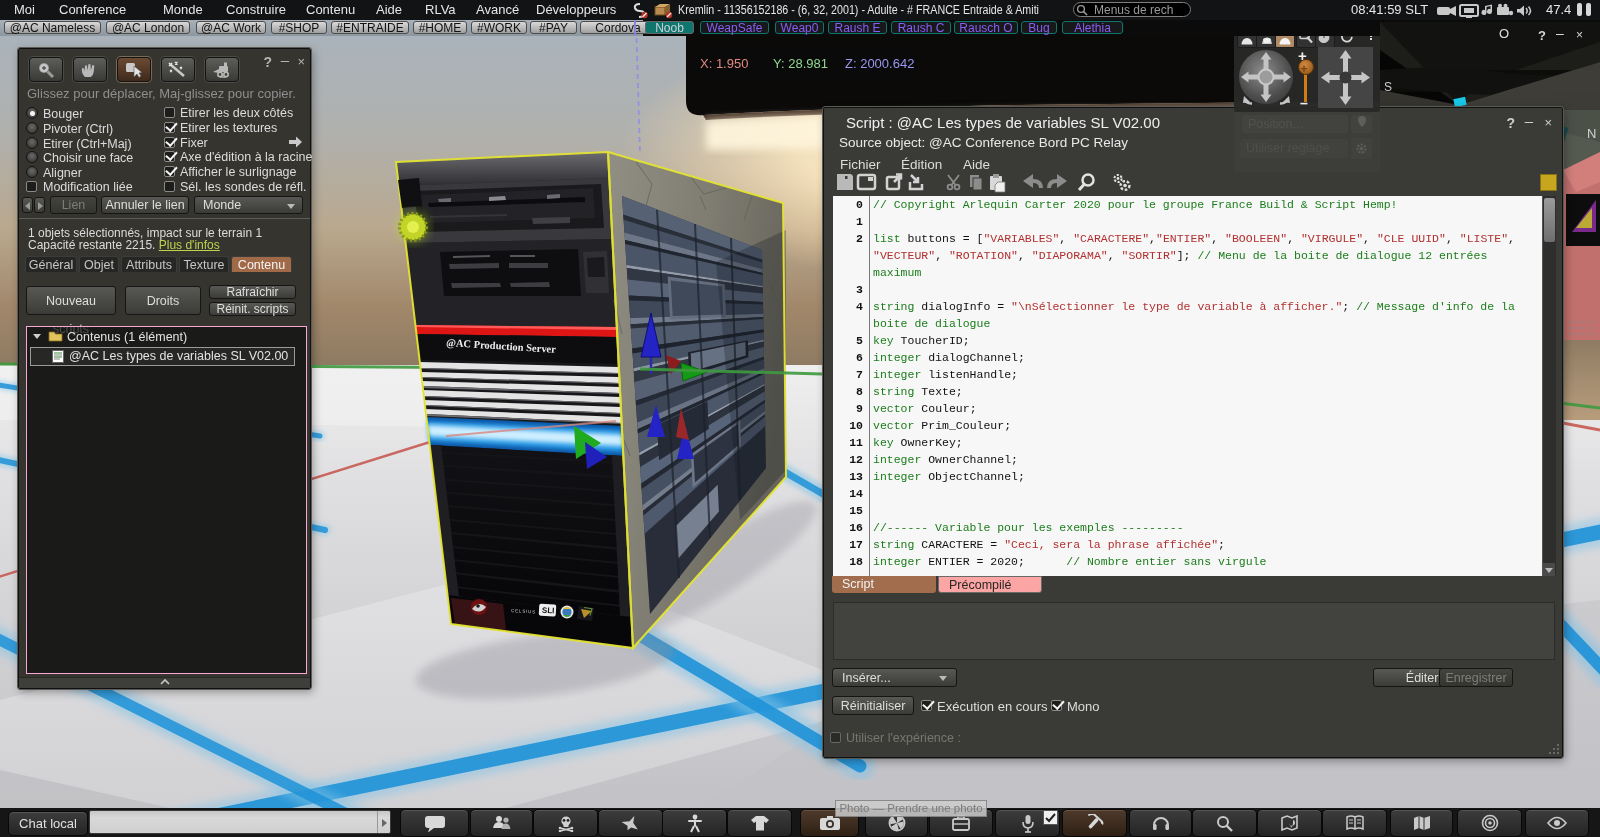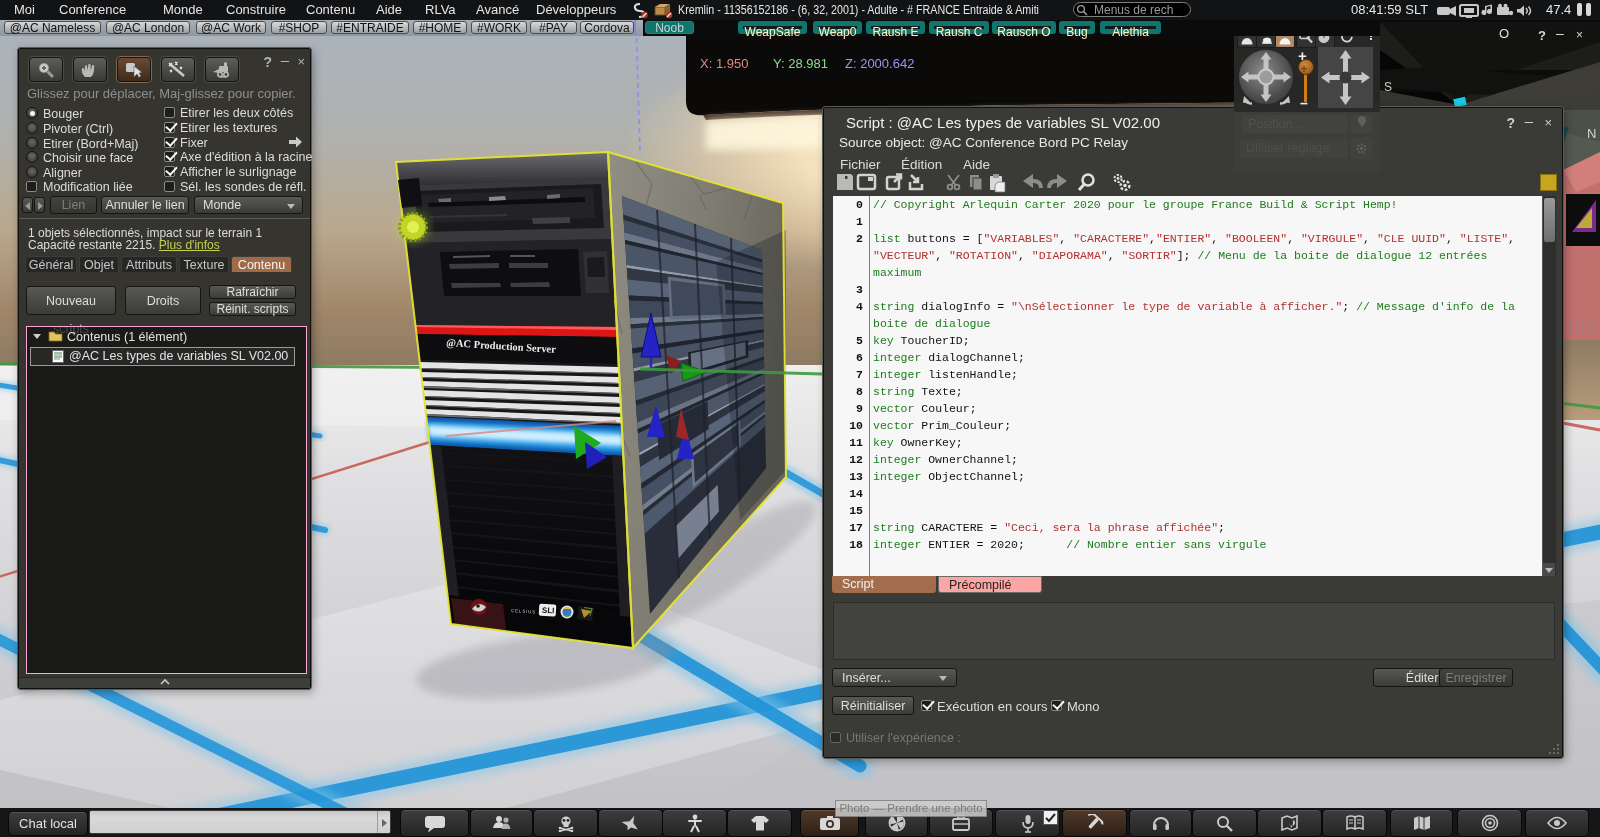--- a/index.html
+++ b/index.html
@@ -9,21 +9,21 @@
 
 #topbar{left:0;top:0;width:1600px;height:20px;background:#121315;color:#e6e6e6;font-size:13px;}
 #topbar .mi{position:absolute;top:2px;white-space:nowrap;}
 #srch{position:absolute;left:1073px;top:2px;width:118px;height:15px;background:#000000;border:1px solid #7e7e7e;border-radius:9px;color:#9a9a9a;font-size:12px;line-height:15px;padding-left:20px;box-sizing:border-box;}
 
 #tabstrip{left:0;top:20px;width:1380px;height:16px;background:#0b0b0b;}
 #tabstrip .lbg{position:absolute;left:0;top:0;width:643px;height:16px;background:linear-gradient(#a8b1b9,#8d979f);}
 .tab{position:absolute;top:1px;height:13px;border-radius:3px;font-size:12px;line-height:13px;text-align:center;box-sizing:border-box;}
 .tabL{background:linear-gradient(#d9d9d9,#9f9f9f);border:1px solid #4c4c4c;color:#111;}
 .tabN{background:#0f766e;border:1px solid #666;color:#cfd3d7;}
-.tabD{background:#17181a;border:5px solid #0f766e;color:#fef9c3;margin-left:38px;}
+.tabD{background:#17181a;border:1px solid #0f766e;color:#8b5cf6;}
 
 .floater{background:#35342f;border:1px solid #101010;outline:1px solid #5a5a57;border-radius:2px;}
 .btn{background:linear-gradient(#585855,#3b3b38);border:1px solid #151515;border-radius:3px;color:#dedede;text-align:center;box-sizing:border-box;}
 .btn.dis{color:#7d7d7d;background:linear-gradient(#44443f,#35352f);}
 .chk{width:11px;height:11px;background:#1d1d1b;border:1px solid #8a8a8a;border-radius:2px;box-sizing:border-box;position:absolute;}
 .chk.on:after{content:"";position:absolute;left:2.5px;top:-3px;width:4.5px;height:9px;border-right:2.2px solid #f4f4f4;border-bottom:2.2px solid #f4f4f4;transform:rotate(42deg);}
 .rad{width:12px;height:12px;background:radial-gradient(circle at 50% 40%,#6a6a68,#2c2c2a);border:1px solid #141414;border-radius:50%;box-sizing:border-box;position:absolute;}
 .rad.on:after{content:"";position:absolute;left:2.5px;top:2.5px;width:5px;height:5px;border-radius:50%;background:#f4f4f4;}
 .lbl{position:absolute;color:#dcdcdc;font-size:12.5px;white-space:nowrap;}
 
@@ -358,21 +358,21 @@
           <line x1="9" y1="16" x2="15" y2="16" stroke="#b9b9b9" stroke-width="1.4"></line>
         </svg>
       </div>
 <div class="lbl" style="left:8px;top:37px;color:#8f8f8f;font-size:13px">Glissez pour déplacer, Maj-glissez pour copier.</div>
 
 <div class="rad on" style="left:7px;top:58px"></div>
       <div class="lbl" style="left:24px;top:58px">Bouger</div>
 <div class="rad" style="left:7px;top:73px"></div>
       <div class="lbl" style="left:24px;top:73px">Pivoter (Ctrl)</div>
 <div class="rad" style="left:7px;top:88px"></div>
-      <div class="lbl" style="left:24px;top:88px">Etirer (Bord+Maj)</div>
+      <div class="lbl" style="left:24px;top:88px">Etirer (Ctrl+Maj)</div>
 <div class="rad" style="left:7px;top:102px"></div>
       <div class="lbl" style="left:24px;top:102px">Choisir une face</div>
 <div class="rad" style="left:7px;top:117px"></div>
       <div class="lbl" style="left:24px;top:117px">Aligner</div>
 <div class="chk" style="left:7px;top:132px"></div>
       <div class="lbl" style="left:24px;top:131px">Modification liée</div>
 
 <div class="chk" style="left:145px;top:58px"></div>
       <div class="lbl" style="left:161px;top:57px">Etirer les deux côtés</div>
 <div class="chk on" style="left:145px;top:73px"></div>
@@ -555,20 +555,24 @@
           <span class="no">13</span>
           <span class="tx"><span class="k">integer</span> ObjectChannel;</span>
         </div>
 <div class="row">
           <span class="no">14</span>
           <span class="tx"> </span>
         </div>
 <div class="row">
           <span class="no">15</span>
           <span class="tx"> </span>
+        </div>
+<div class="row">
+          <span class="no">16</span>
+          <span class="tx"><span class="c">//------ Variable pour les exemples ---------</span></span>
         </div>
 <div class="row">
           <span class="no">17</span>
           <span class="tx"><span class="k">string</span> CARACTERE = <span class="s">"Ceci, sera la phrase affichée"</span>;</span>
         </div>
 <div class="row">
           <span class="no">18</span>
           <span class="tx"><span class="k">integer</span> ENTIER = 2020;      <span class="c">// Nombre entier sans virgule</span></span>
         </div>
 </div>
@@ -812,21 +816,21 @@
 <div id="tabstrip" class="abs" style="z-index:30">
 <div class="lbg"></div>
 <div class="tab tabL" style="left:4px;width:97px">@AC Nameless</div>
 <div class="tab tabL" style="left:106px;width:84px">@AC London</div>
 <div class="tab tabL" style="left:196px;width:70px">@AC Work</div>
 <div class="tab tabL" style="left:271px;width:56px">#SHOP</div>
 <div class="tab tabL" style="left:331px;width:78px">#ENTRAIDE</div>
 <div class="tab tabL" style="left:413px;width:54px">#HOME</div>
 <div class="tab tabL" style="left:471px;width:56px">#WORK</div>
 <div class="tab tabL" style="left:530px;width:47px">#PAY</div>
-<div class="tab tabL" style="left:580px;width:54px">Cordova</div>
+<div class="tab tabL" style="left:580px;width:76px">Cordova</div>
 <div class="tab tabN" style="left:645px;width:49px">Noob</div>
 <div class="tab tabD" style="left:700px;width:69px">WeapSafe</div>
 <div class="tab tabD" style="left:775px;width:49px">Weap0</div>
 <div class="tab tabD" style="left:828px;width:59px">Raush E</div>
 <div class="tab tabD" style="left:891px;width:60px">Raush C</div>
 <div class="tab tabD" style="left:954px;width:64px">Rausch O</div>
 <div class="tab tabD" style="left:1021px;width:36px">Bug</div>
 <div class="tab tabD" style="left:1062px;width:61px">Alethia</div>
 <div style="position:absolute;left:634px;top:0;width:2px;height:16px;background:#8585dd"></div>
 </div>

